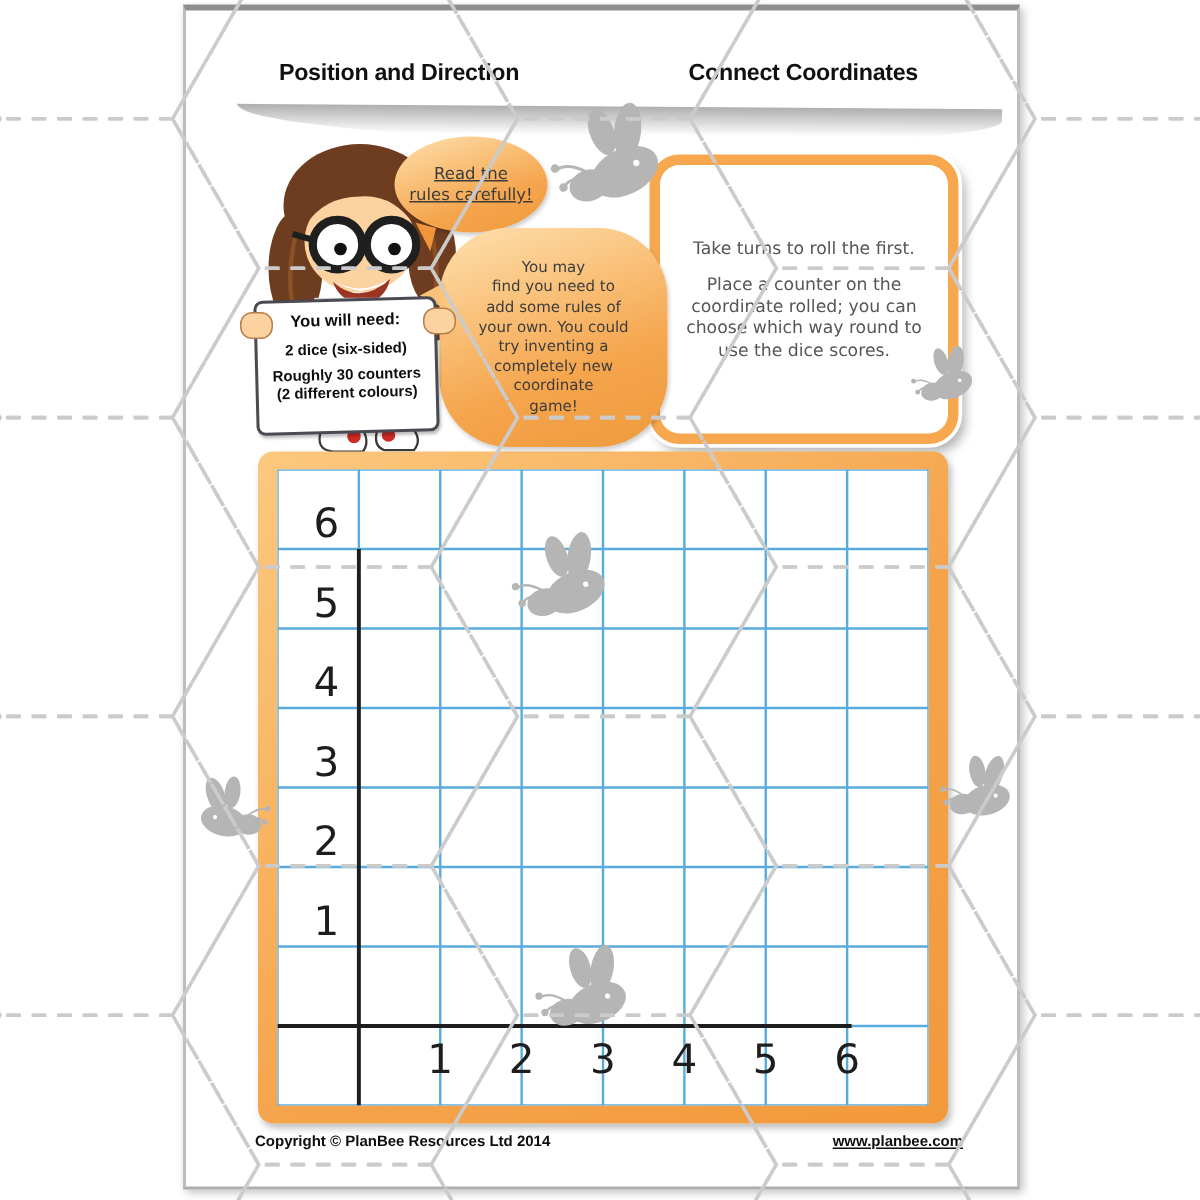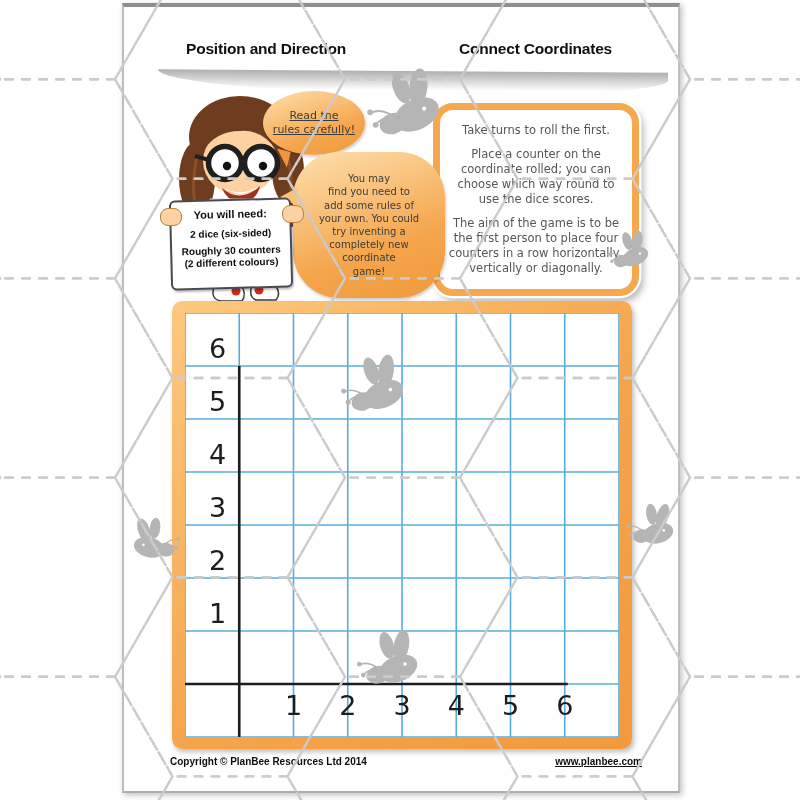--- a/index.html
+++ b/index.html
@@ -144,21 +144,20 @@
 your own. You could
 try inventing a
 completely new
 coordinate
 game!</span>
     </div>
 
     <div class="rules-box">
       <div>Take turns to roll the first.</div>
       <div>Place a counter on the coordinate rolled; you can choose which way round to use the dice scores.</div>
-      <div>The aim of the game is to be the first person to place four counters in a row horizontally, vertically or diagonally.</div>
     </div>
 
     <div class="grid-panel">
       <div class="grid-inner">
         <svg id="grid-svg" width="434" height="424" viewBox="0 0 434 424">
             <line x1="0" y1="0" x2="0" y2="424" stroke="#58acdd" stroke-width="1.6"></line>
             <line x1="54.25" y1="0" x2="54.25" y2="424" stroke="#58acdd" stroke-width="1.6"></line>
             <line x1="108.5" y1="0" x2="108.5" y2="424" stroke="#58acdd" stroke-width="1.6"></line>
             <line x1="162.75" y1="0" x2="162.75" y2="424" stroke="#58acdd" stroke-width="1.6"></line>
             <line x1="217" y1="0" x2="217" y2="424" stroke="#58acdd" stroke-width="1.6"></line>

